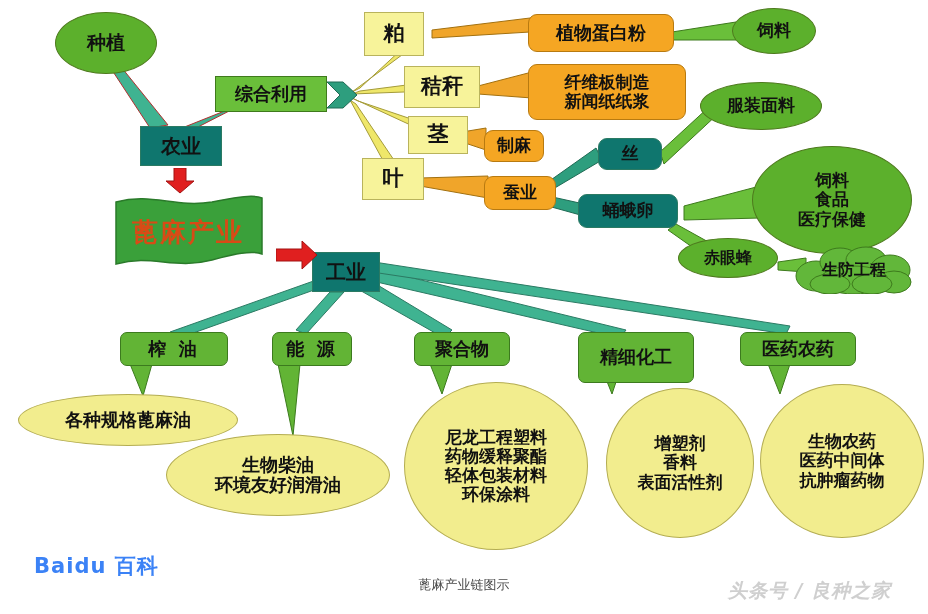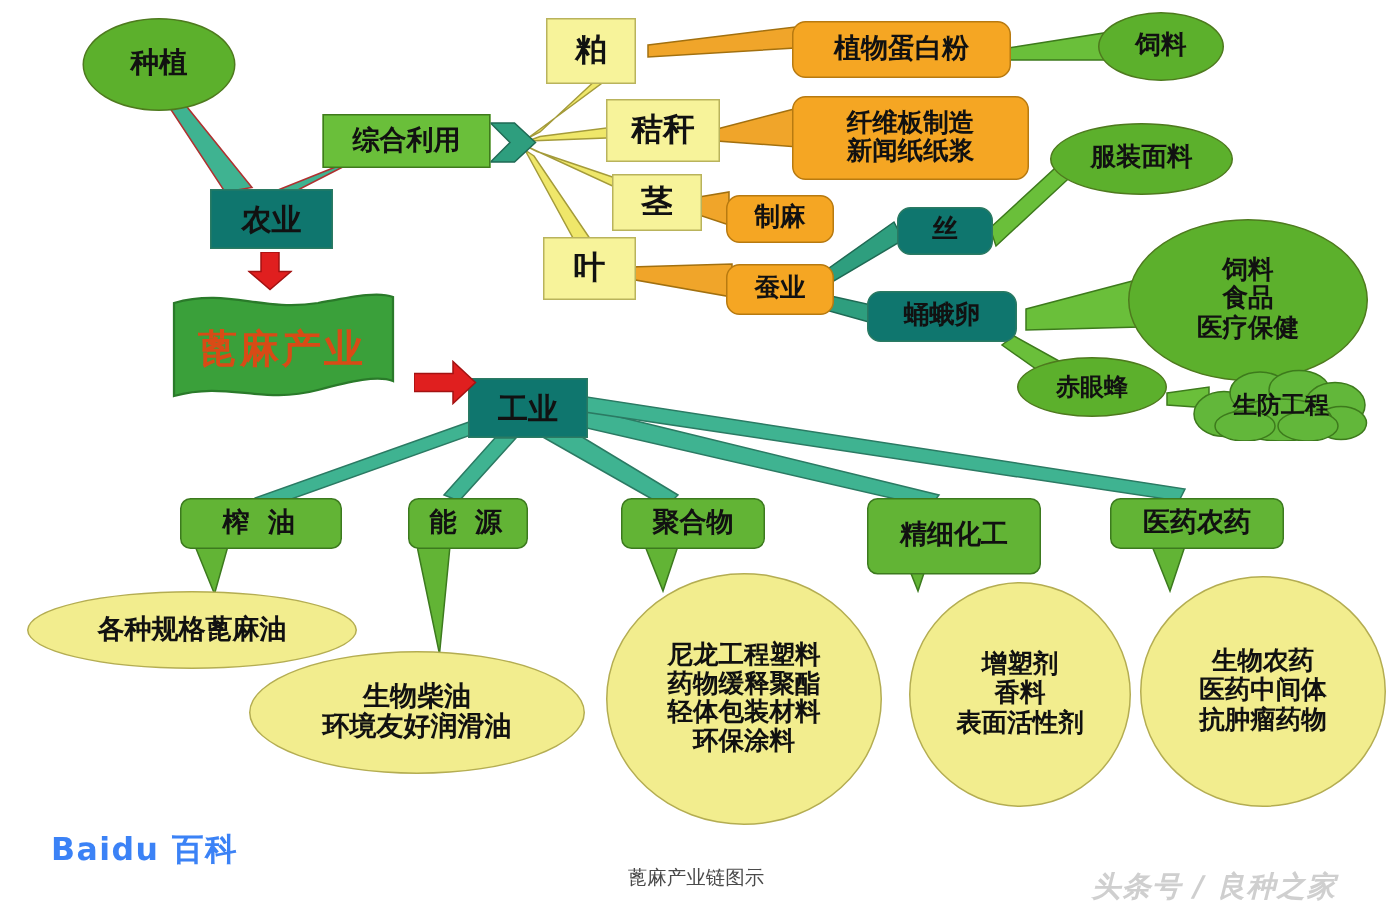--- a/index.html
+++ b/index.html
@@ -103,21 +103,21 @@
   </svg>
 
   <div class="node rect c-yellow" style="left:364px;top:12px;width:60px;height:44px;font-size:21px;">粕</div>
   <div class="node rect c-yellow" style="left:404px;top:66px;width:76px;height:42px;font-size:21px;">秸秆</div>
   <div class="node rect c-yellow" style="left:408px;top:116px;width:60px;height:38px;font-size:21px;">茎</div>
   <div class="node rect c-yellow" style="left:362px;top:158px;width:62px;height:42px;font-size:21px;">叶</div>
 
   <div class="node round c-orange" style="left:528px;top:14px;width:146px;height:38px;font-size:18px;">植物蛋白粉</div>
   <div class="node round c-orange" style="left:528px;top:64px;width:158px;height:56px;font-size:17px;">纤维板制造
 新闻纸纸浆</div>
-  <div class="node round c-orange" style="left:484px;top:130px;width:72px;height:32px;font-size:17px;">制麻</div>
+  <div class="node round c-orange" style="left:484px;top:130px;width:60px;height:32px;font-size:17px;">制麻</div>
   <div class="node round c-orange" style="left:484px;top:176px;width:72px;height:34px;font-size:17px;">蚕业</div>
 
   <div class="node ell c-green" style="left:732px;top:8px;width:84px;height:46px;font-size:17px;">饲料</div>
 
   <div class="node round c-teal" style="left:598px;top:138px;width:64px;height:32px;font-size:17px;">丝</div>
 
   <div class="node round c-teal" style="left:578px;top:194px;width:100px;height:34px;font-size:17px;">蛹蛾卵</div>
 
   <div class="node ell c-green" style="left:700px;top:82px;width:122px;height:48px;font-size:17px;">服装面料</div>
 
@@ -148,21 +148,21 @@
       <path d="M4,10 C40,0 62,16 100,10 C122,6 140,2 150,6 L150,62
                C140,58 122,62 100,68 C62,78 40,62 4,72 Z" fill="#3aa03a" stroke="#2a7a2a" stroke-width="1.5"></path>
     </svg>
     <span class="btxt">蓖麻产业</span>
   </div>
 
   <svg style="position:absolute;left:276px;top:240px;width:42px;height:30px;z-index:6;" viewBox="0 0 42 30">
     <polygon points="0,9 26,9 26,1 41,15 26,29 26,21 0,21" fill="#e01f1f" stroke="#a31212" stroke-width="1"></polygon>
   </svg>
 
-  <div class="node rect c-teal" style="left:312px;top:252px;width:80px;height:40px;font-size:20px;">工业</div>
+  <div class="node rect c-teal" style="left:312px;top:252px;width:68px;height:40px;font-size:20px;">工业</div>
 
   <div class="node c-darkgreenbox" style="left:120px;top:332px;width:108px;height:34px;border-radius:7px;font-size:18px;letter-spacing:3px;">榨 油</div>
   <svg class="tail" style="left:130px;top:364px;width:30px;height:34px;" viewBox="0 0 30 34">
     <polygon points="0,0 22,0 13,32" fill="#62b435" stroke="#3c7a1e" stroke-width="1"></polygon>
   </svg>
 
   <div class="node c-darkgreenbox" style="left:272px;top:332px;width:80px;height:34px;border-radius:7px;font-size:18px;letter-spacing:3px;">能 源</div>
   <svg class="tail" style="left:278px;top:364px;width:30px;height:74px;" viewBox="0 0 30 74">
     <polygon points="0,0 22,0 15,72" fill="#62b435" stroke="#3c7a1e" stroke-width="1"></polygon>
   </svg>

